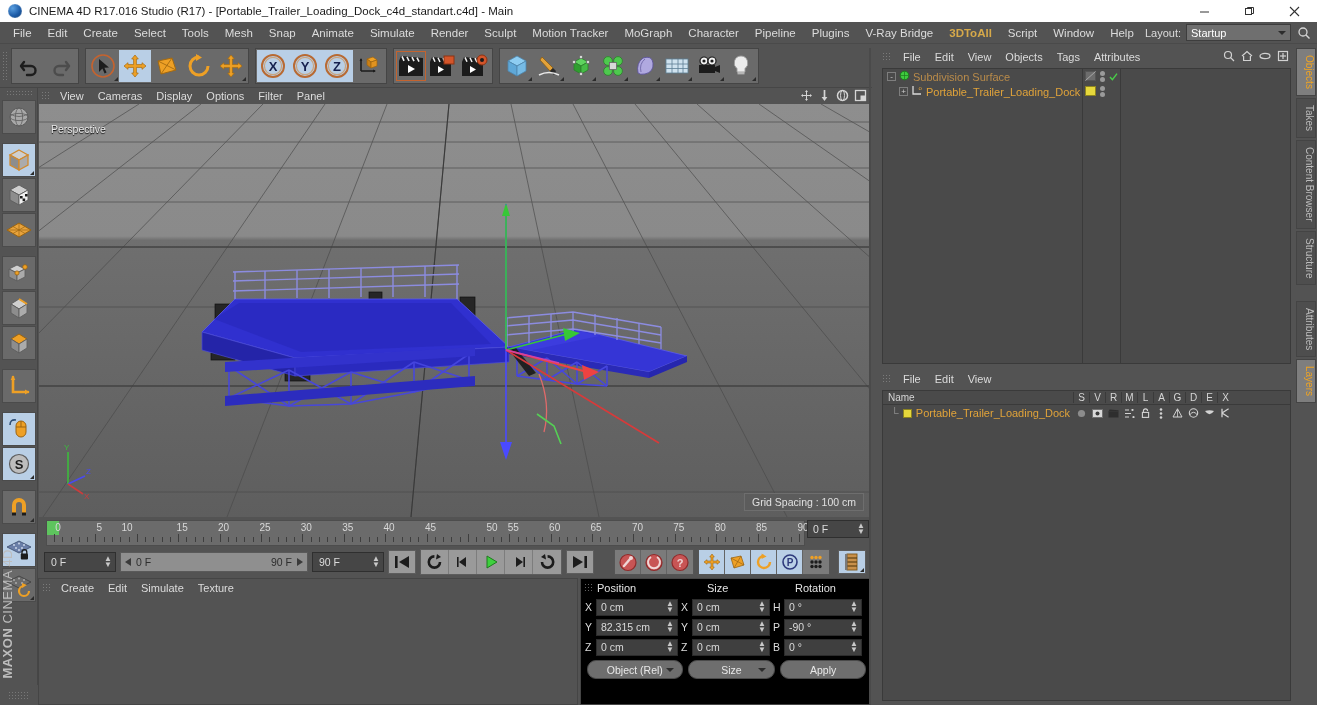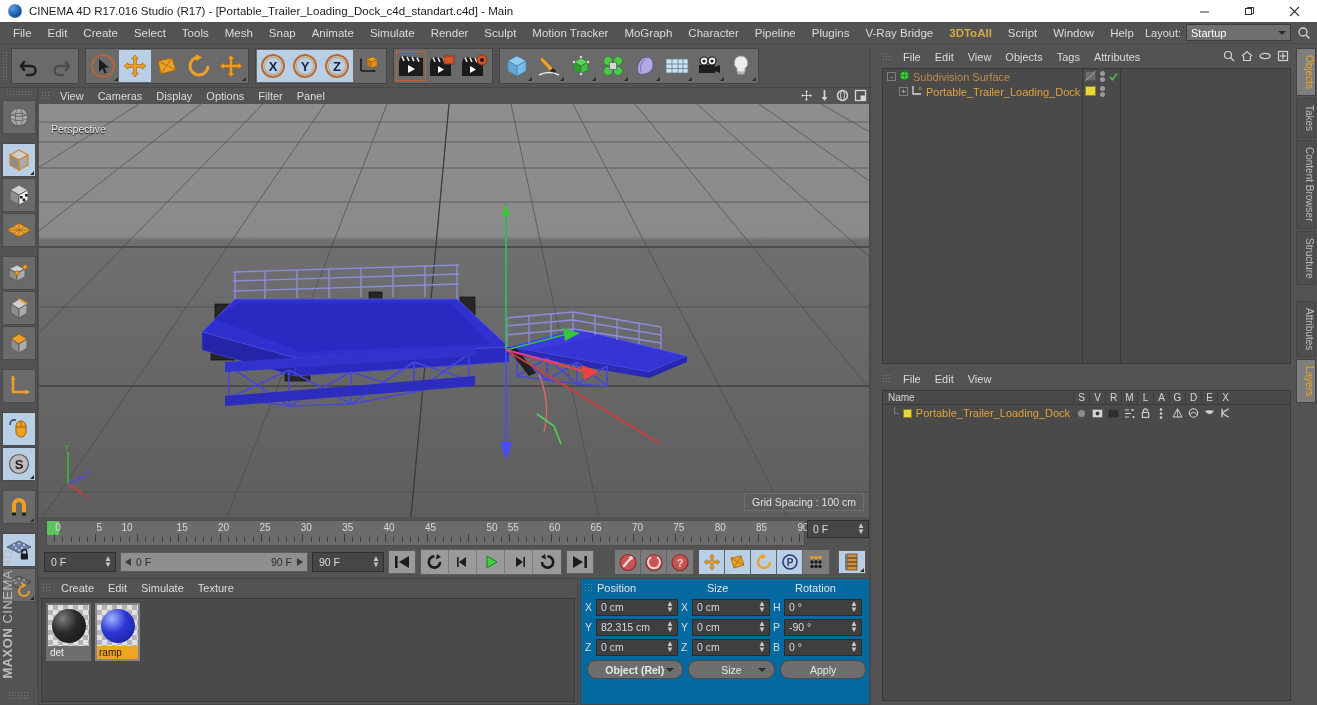--- a/index.html
+++ b/index.html
@@ -209,21 +209,21 @@
   .ball.blue  { background:radial-gradient(circle at 32% 28%, #9fb6ff 0%, #2e37d6 42%, #161a8c 100%); }
   .mat-name {
     font-size:10px; color:#efefef; text-align:left; padding:1px 2px; white-space:nowrap;
     overflow:hidden;
   }
   .mat-name.sel { background:#f0a422; color:#1c1c1c; }
 
   
   .coord {
     position:absolute; left:580px; top:578px; width:291px; bottom:0;
-    background:#0369a1; border:1px solid #454545;
+    background:#000000; border:1px solid #454545;
   }
   .coord-head { display:flex; align-items:center; height:18px; padding-left:3px; }
   .coord-head .grip2 {
     width:8px; height:10px; margin-right:5px;
     background-image:radial-gradient(#8c8c8c 0.8px, transparent 0.9px);
     background-size:3px 3px; opacity:.7;
   }
   .ch { font-size:11px; color:#e3e3e3; }
   .ch.c1 { width:110px; }
   .ch.c2 { width:88px; }
@@ -236,21 +236,21 @@
   }
   .cfield.w1 { width:82px; }
   .cfield.w2 { width:78px; }
   .cfield.w3 { width:78px; }
   .coord-btnrow { display:flex; align-items:center; gap:5px; padding:3px 4px 0 6px; }
   .cbtn {
     height:19px; background:#6e6e6e; border:1px solid #4a4a4a; border-radius:9px;
     display:flex; align-items:center; justify-content:center; gap:6px;
     font-size:10.5px; color:#e8e8e8; position:relative;
   }
-  .cbtn.w-obj { width:96px;font-weight:bold; }
+  .cbtn.w-obj { width:96px; }
   .cbtn.w-size { width:88px; }
   .cbtn.w-apply { width:86px; }
   .cbtn .caret2 {
     border-left:4px solid transparent; border-right:4px solid transparent;
     border-top:4px solid #2c2c2c; position:absolute; right:8px; top:50%; transform:translateY(-50%);
   }
 
   
   .rightcol {
     position:absolute; left:872px; top:48px; width:423px; bottom:2px;
@@ -1134,34 +1134,20 @@
   </div>
 
   <div class="matpanel">
     <div class="panel-menu">
       <div class="grip2"></div>
       <div class="pm-item">Create</div>
       <div class="pm-item">Edit</div>
       <div class="pm-item">Simulate</div>
       <div class="pm-item">Texture</div>
     </div>
-    <div class="mat-area">
-      <div class="mat">
-        <div class="mat-thumb">
-            <div class="ball black"></div>
-          </div>
-        <div class="mat-name">det</div>
-      </div>
-      <div class="mat sel">
-        <div class="mat-thumb">
-            <div class="ball blue"></div>
-          </div>
-        <div class="mat-name sel">ramp</div>
-      </div>
-    </div>
   </div>
 
   <div class="coord">
     <div class="coord-head">
       <div class="grip2"></div>
       <div class="ch c1">Position</div>
       <div class="ch c2">Size</div>
       <div class="ch">Rotation</div>
     </div>
 

